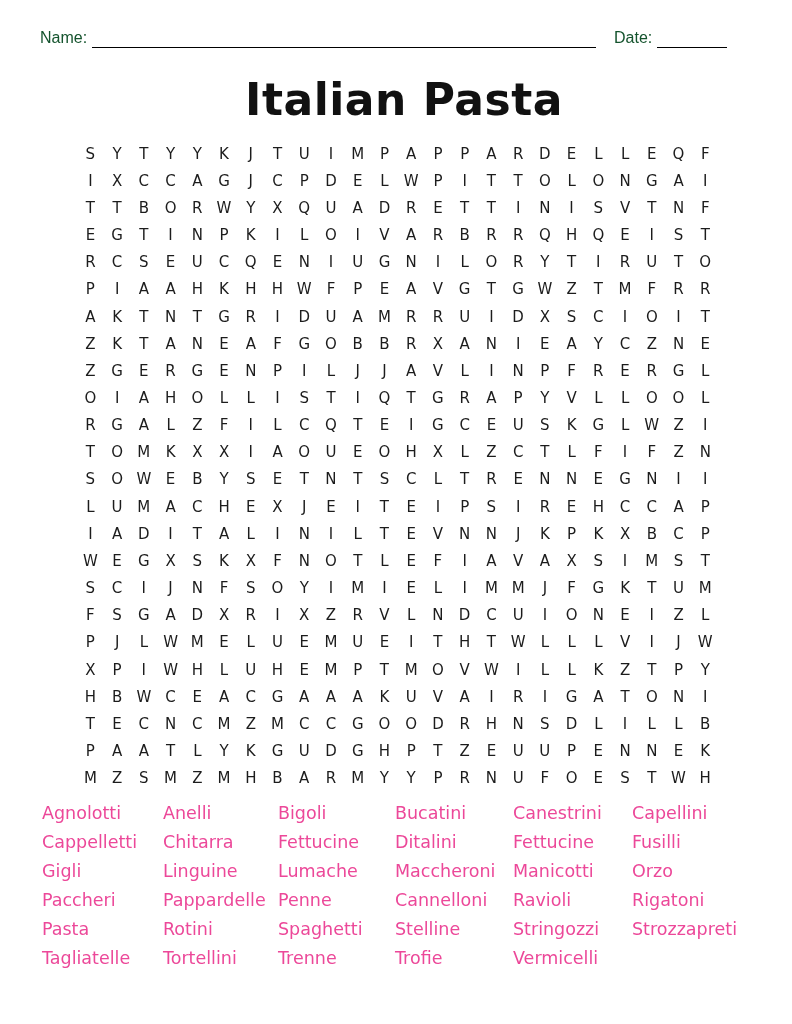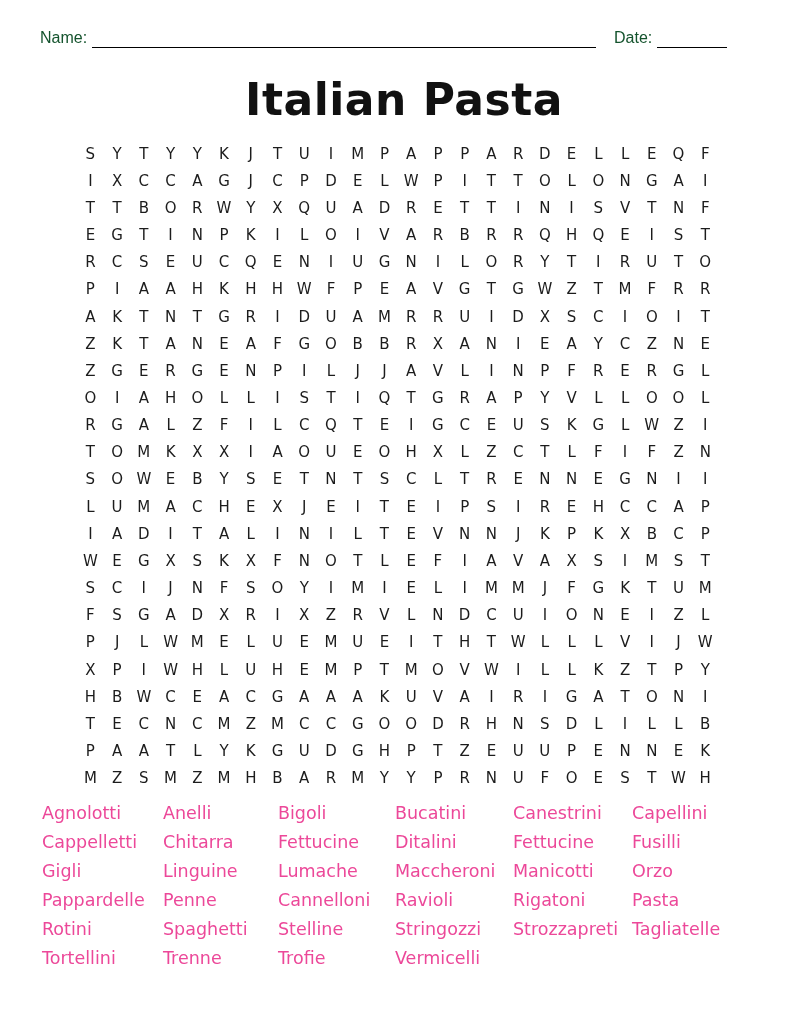--- a/index.html
+++ b/index.html
@@ -700,20 +700,21 @@
       <span class="word">Fettucine</span>
       <span class="word">Ditalini</span>
       <span class="word">Fettucine</span>
       <span class="word">Fusilli</span>
       <span class="word">Gigli</span>
       <span class="word">Linguine</span>
       <span class="word">Lumache</span>
       <span class="word">Maccheroni</span>
       <span class="word">Manicotti</span>
       <span class="word">Orzo</span>
+      <span class="word">Paccheri</span>
       <span class="word">Pappardelle</span>
       <span class="word">Penne</span>
       <span class="word">Cannelloni</span>
       <span class="word">Ravioli</span>
       <span class="word">Rigatoni</span>
       <span class="word">Pasta</span>
       <span class="word">Rotini</span>
       <span class="word">Spaghetti</span>
       <span class="word">Stelline</span>
       <span class="word">Stringozzi</span>

